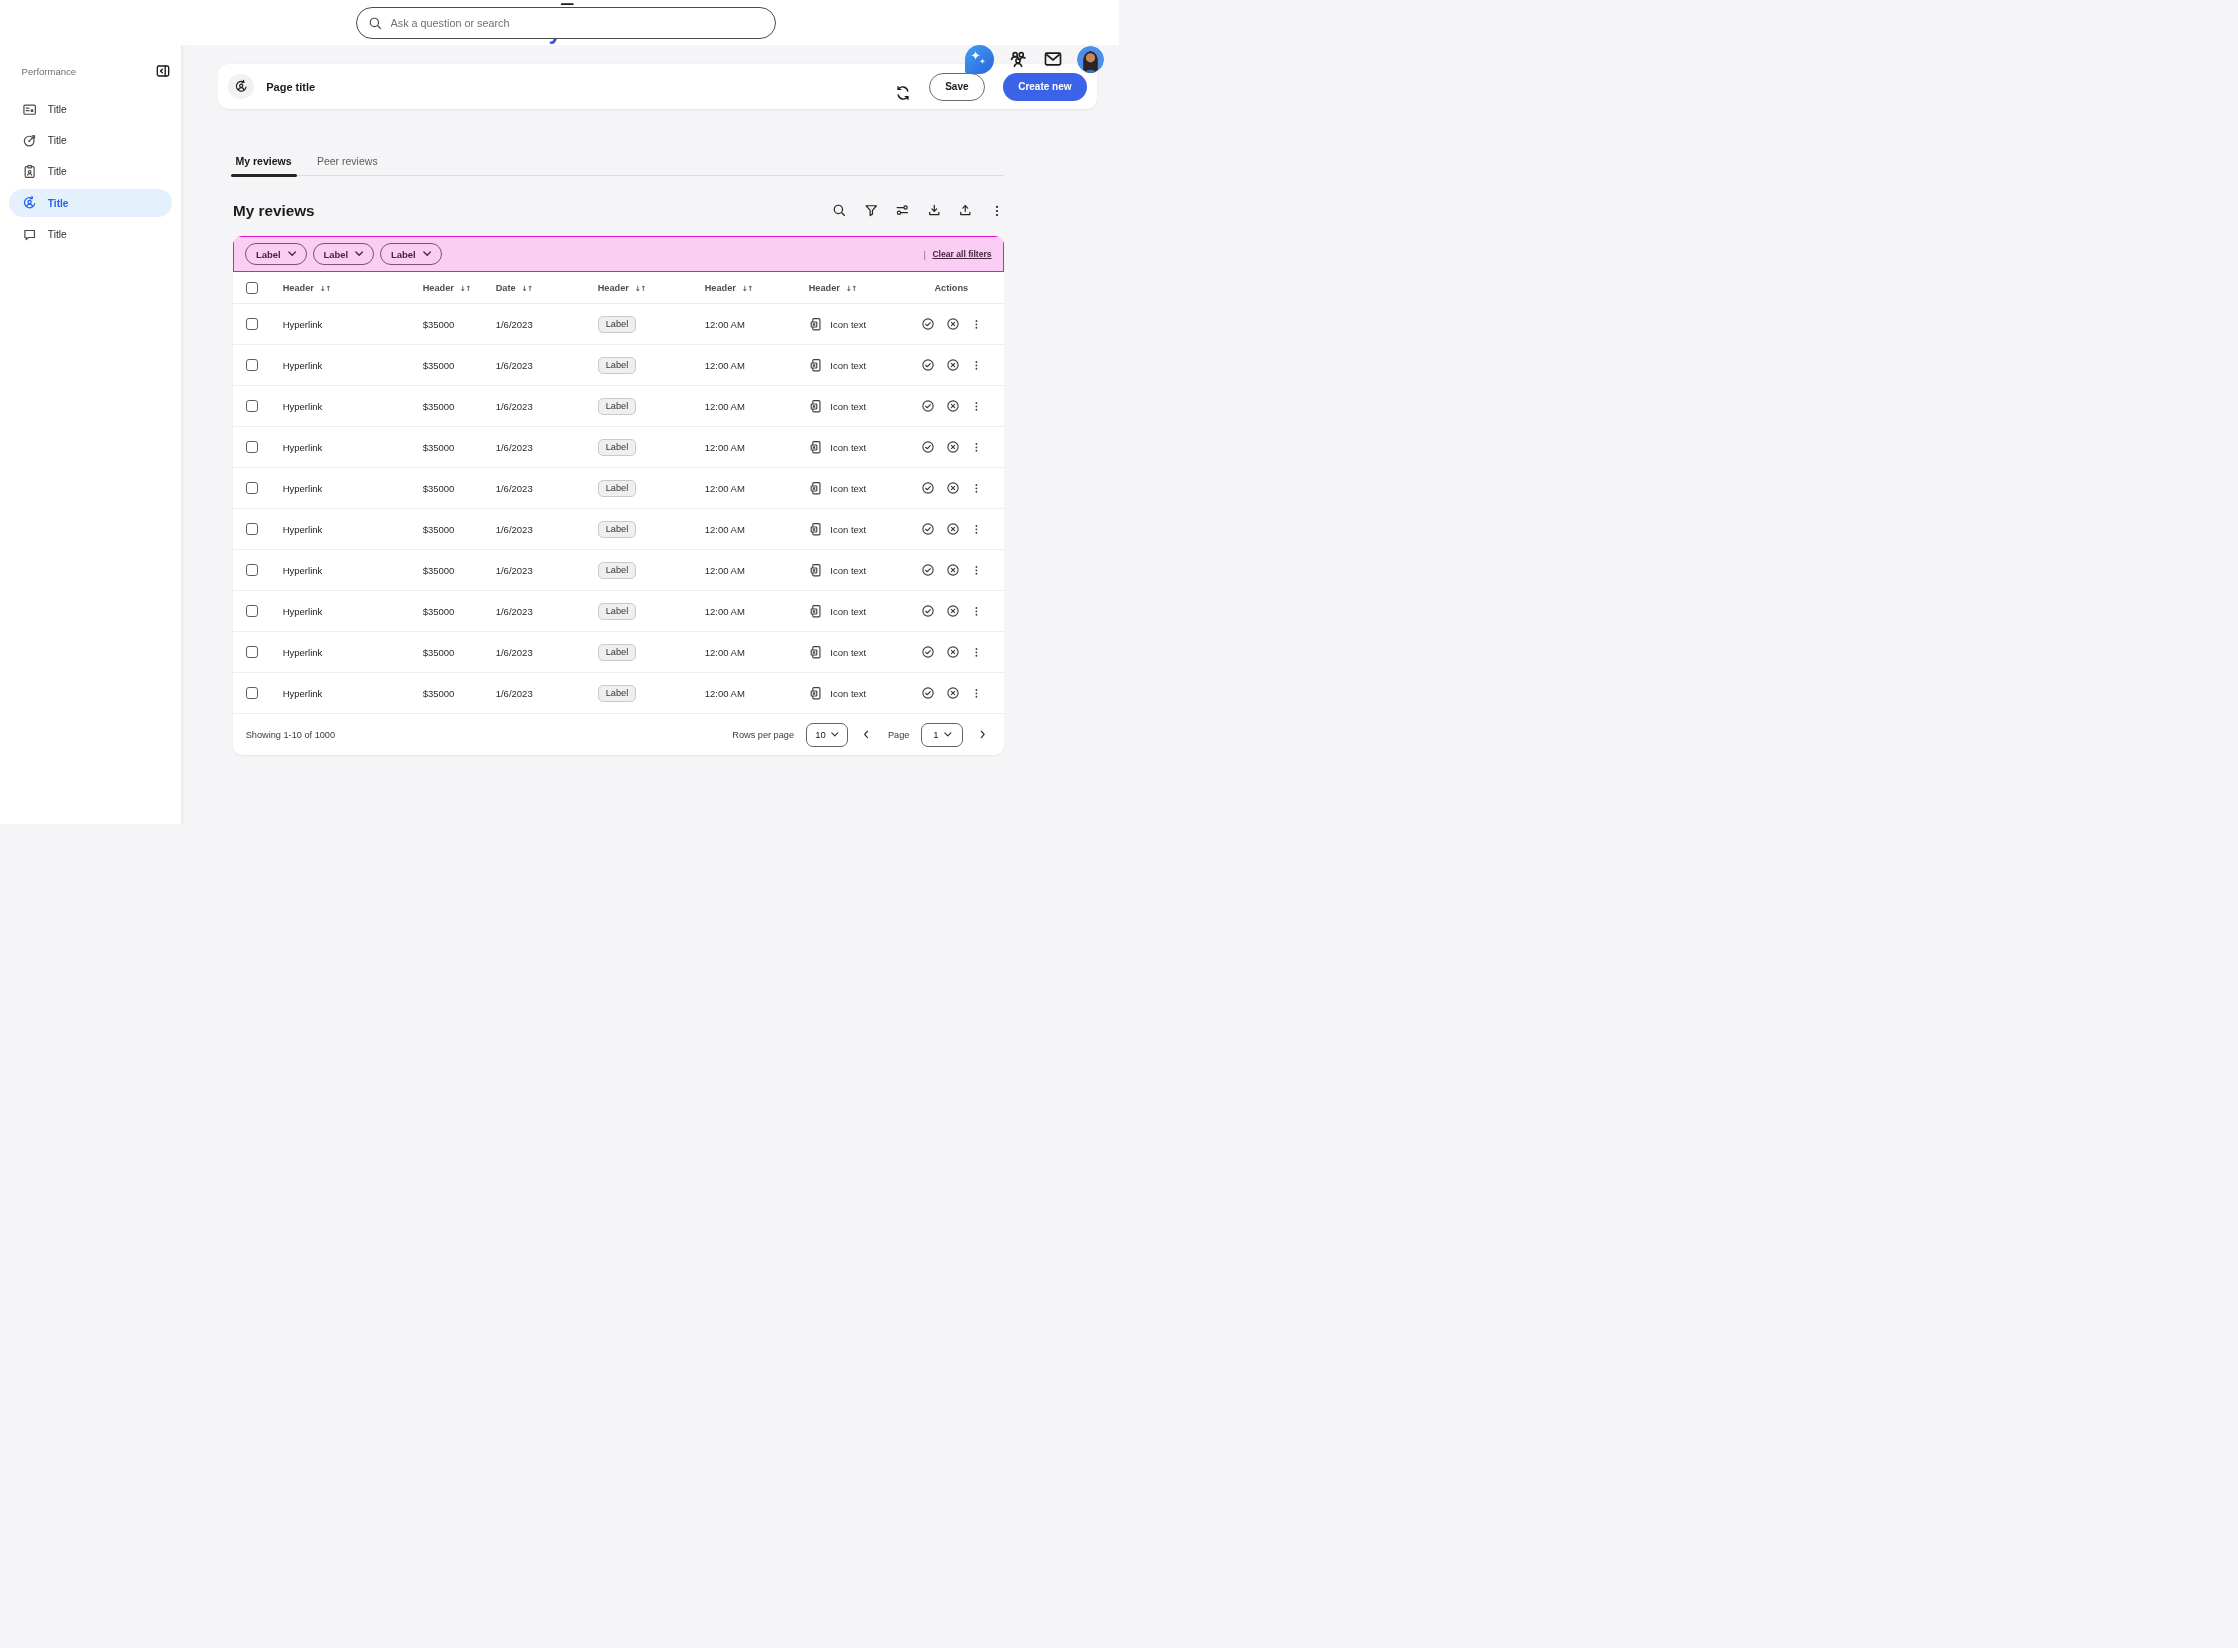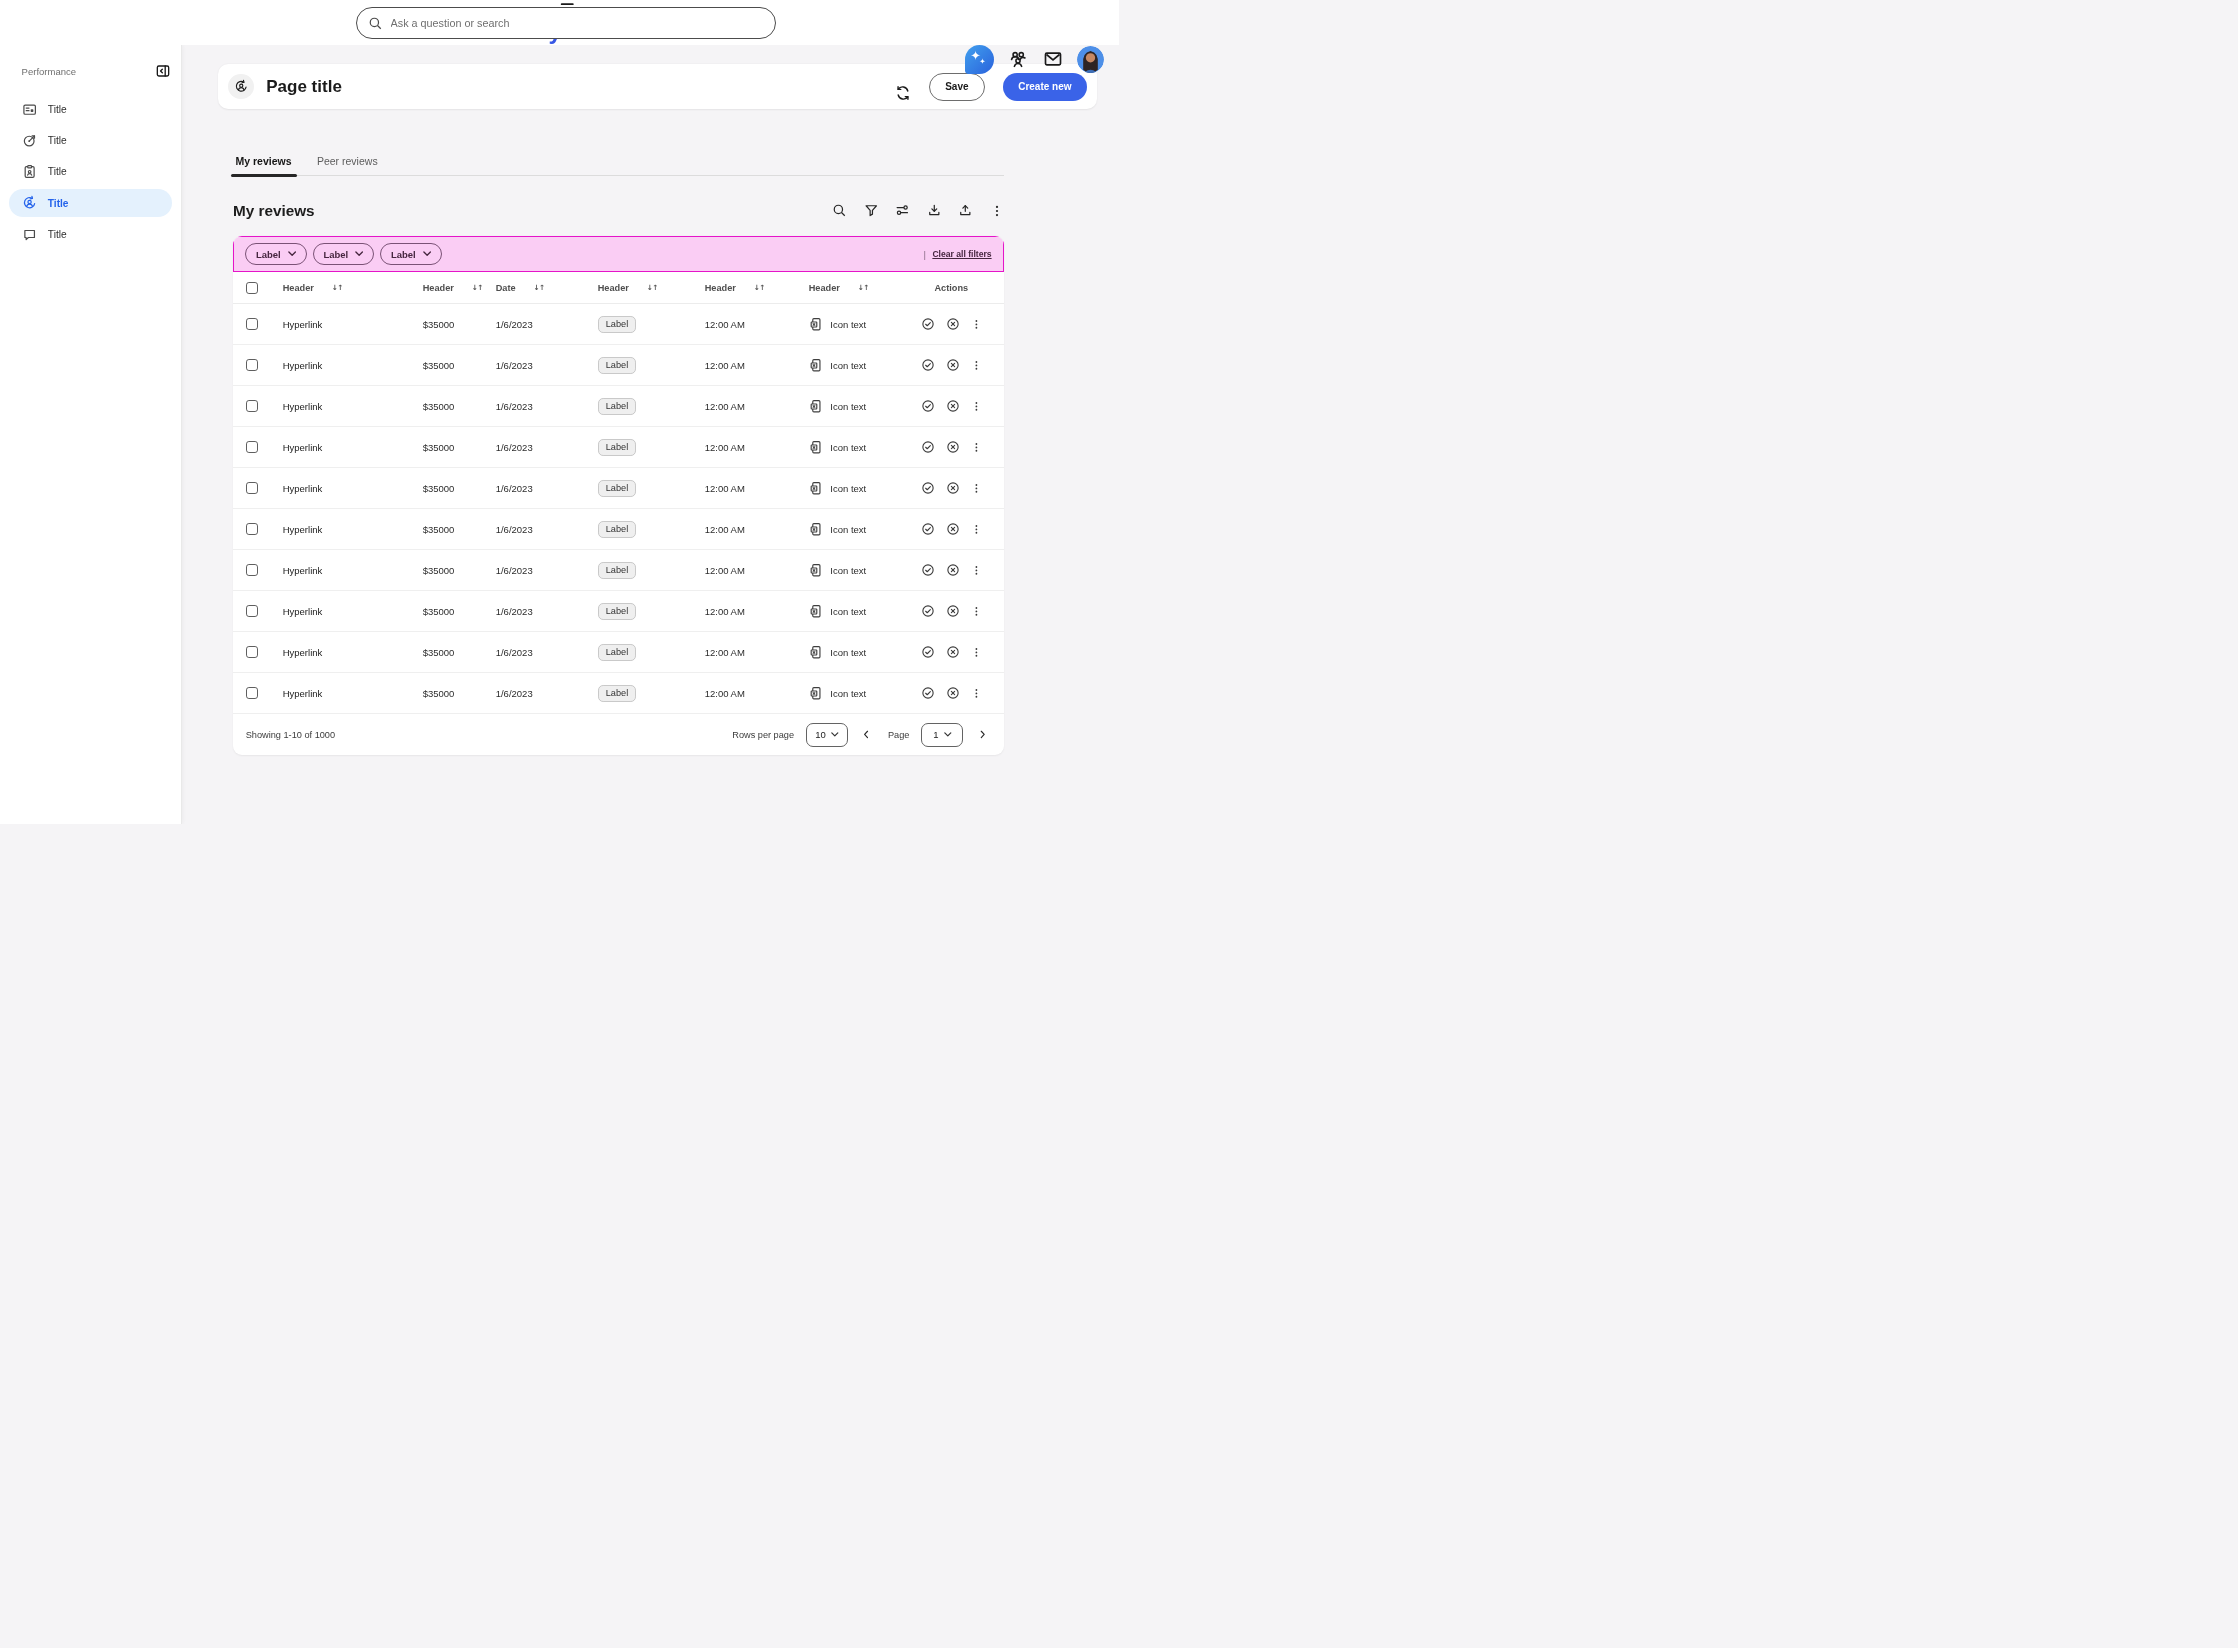--- a/index.html
+++ b/index.html
@@ -80,21 +80,21 @@
   .page-card {
     margin: 19px 22px 0 36px; height: 45px;
     background: #fff; border-radius: 10.2px;
     box-shadow: 0 0.6px 1.9px rgba(0,0,0,0.07);
     display: flex; align-items: center; padding: 0 10.2px;
   }
   .page-avatar {
     width: 25.4px; height: 25.4px; border-radius: 50%; background: #f1f1f1;
     display: flex; align-items: center; justify-content: center; color: #1c1c1c;
   }
-  .page-title { margin-left: 12.7px; font-size: 17px; font-weight: 700; color: #1b1b1b; }
+  .page-title { margin-left: 12.7px; font-size: 11px; font-weight: 700; color: #1b1b1b; }
   .page-actions { margin-left: auto; display: flex; align-items: flex-end; gap: 18px; }
   .refresh-btn { border:0; background:none; cursor:pointer; color:#1a1a1a; }
   .btn {
     height: 28px; border-radius: 14px; font-size: 10px; font-weight: 700;
     font-family: inherit; cursor: pointer; padding: 0 15.3px;
   }
   .btn-secondary { background: #fff; border: 1px solid #6d6d6d; color: #1a1a1a; }
   .btn-primary { background: #3a63e8; border: 0; color: #fff; }
 
   
@@ -134,21 +134,21 @@
   .filter-clear-wrap { margin-left: auto; display: flex; align-items: center; gap: 6.4px; }
   .filter-sep { color: #8b6d88; font-size: 9.5px; }
   .clear-link { font-size: 8.6px; font-weight: 700; color: #46263f; text-decoration: underline; cursor: pointer; }
 
   .tgrid {
     display: grid;
     grid-template-columns: 37px 140px 73px 102px 107px 104px 1fr 80px;
     align-items: center; padding: 0 12.7px;
   }
   .thead { height: 32px; border-bottom: 0.6px solid #ececec; font-size: 9.2px; font-weight: 700; color: #4f4f4f; }
-  .th { display: flex; align-items: center; gap: 18px; cursor: pointer; }
+  .th { display: flex; align-items: flex-end; gap: 6px; cursor: pointer; }
   .th.no-sort { cursor: default; }
   .th-actions { justify-content: center; }
   .sort-glyph { font-size: 7.3px; color: #555; letter-spacing: -0.6px; font-family: "DejaVu Sans", sans-serif; }
 
   .trow { height: 41px; border-bottom: 0.6px solid #efefef; font-size: 9.5px; color: #2c2c2c; }
   .checkbox {
     width: 12px; height: 12px; border: 1.1px solid #5f5f5f; border-radius: 2.9px;
     background: #fff; cursor: pointer;
   }
   .cell-link { color: #1b1b1b; cursor: pointer; justify-self: start; }

